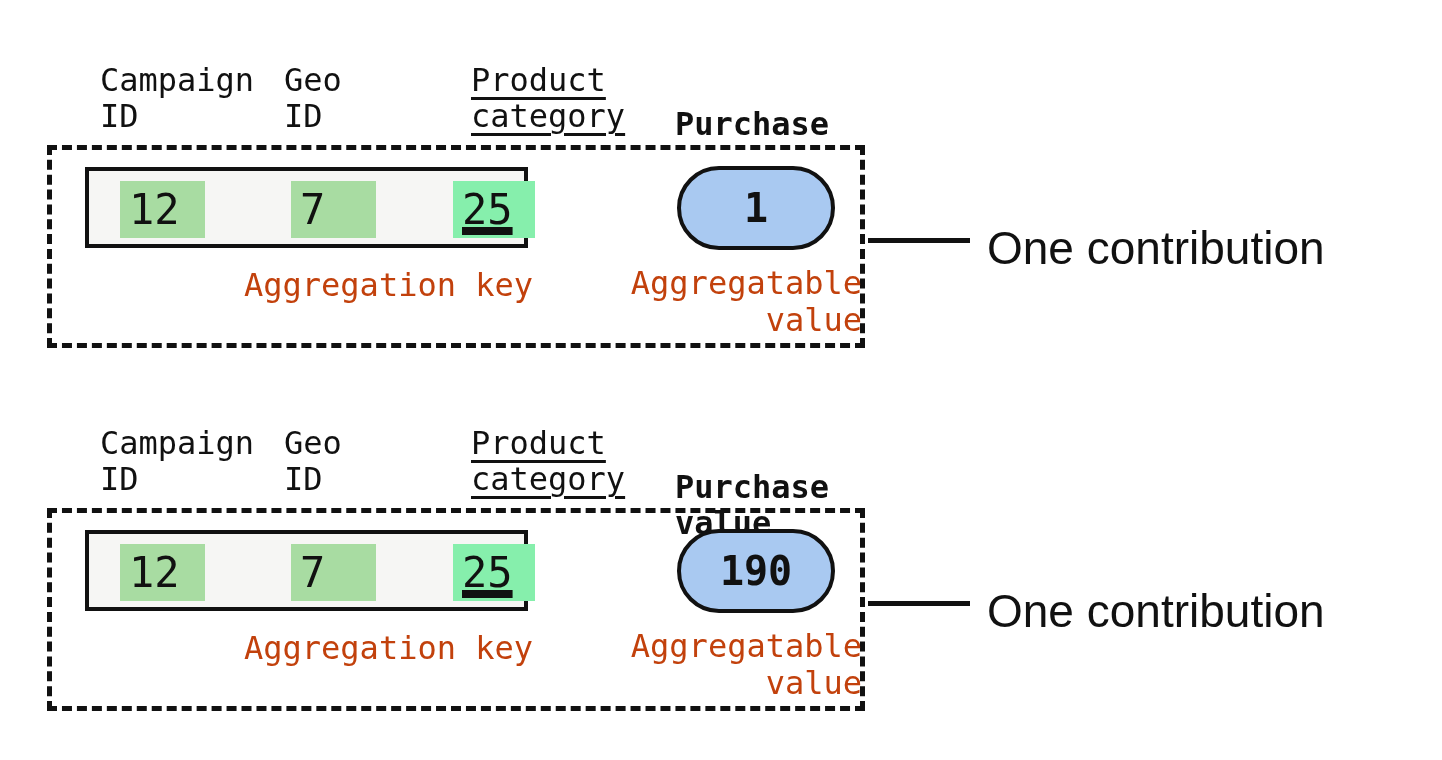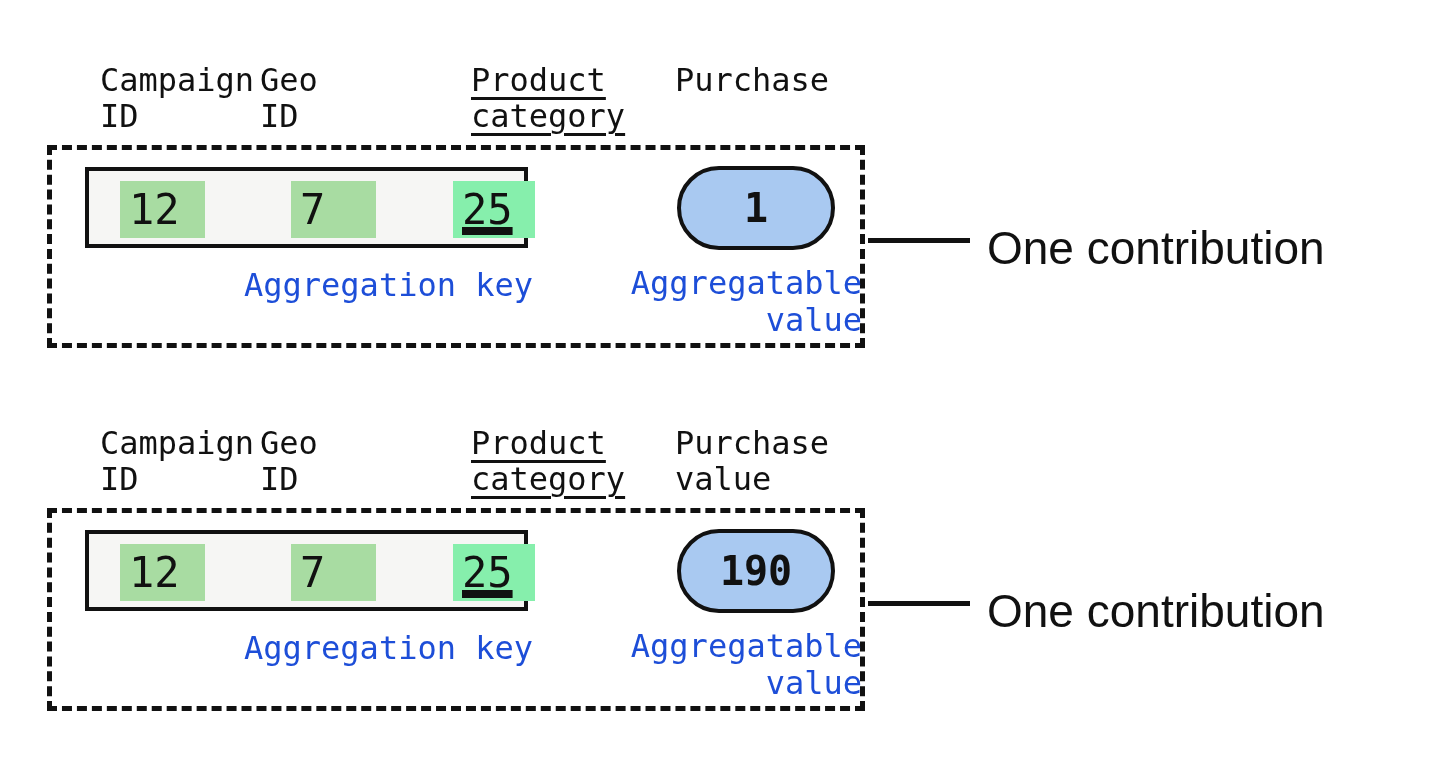--- a/index.html
+++ b/index.html
@@ -22,28 +22,28 @@
   .section.s2 { top: 425px; }
 
   .hdr {
     position: absolute;
     top: 0;
     font-size: 32px;
     line-height: 36px;
     white-space: nowrap;
   }
   .hdr span { display: block; }
-  .hdr.bold { font-weight: normal; }
+  .hdr.bold { font-weight: bold; margin-top: 44px; }
   .hdr .u {
     text-decoration: underline;
     text-decoration-thickness: 3px;
     text-underline-offset: 6px;
   }
   .hdr-campaign { left: 100px; }
-  .hdr-geo      { left: 260px; }
+  .hdr-geo      { left: 284px; }
   .hdr-product  { left: 435px; margin-left: 36px; }
   .hdr-metric   { left: 675px; }
 
   .dashed-box {
     position: absolute;
     left: 47px;
     top: 83px;
     width: 818px;
     height: 203px;
     box-sizing: border-box;
@@ -94,21 +94,21 @@
     background: #a9c9f1;
     display: flex;
     align-items: center;
     justify-content: center;
     font-size: 40px;
     font-weight: bold;
   }
 
   .plabel {
     position: absolute;
-    color: #1d4ed8;
+    color: #c2410c;
     font-size: 32px;
     line-height: 37px;
     text-align: right;
   }
   .plabel span { display: block; }
   .plabel-key { left: 200px; top: 205px; width: 333px; }
   .plabel-val { left: 624px; top: 203px; width: 238px; }
 
   .connector {
     position: absolute;

